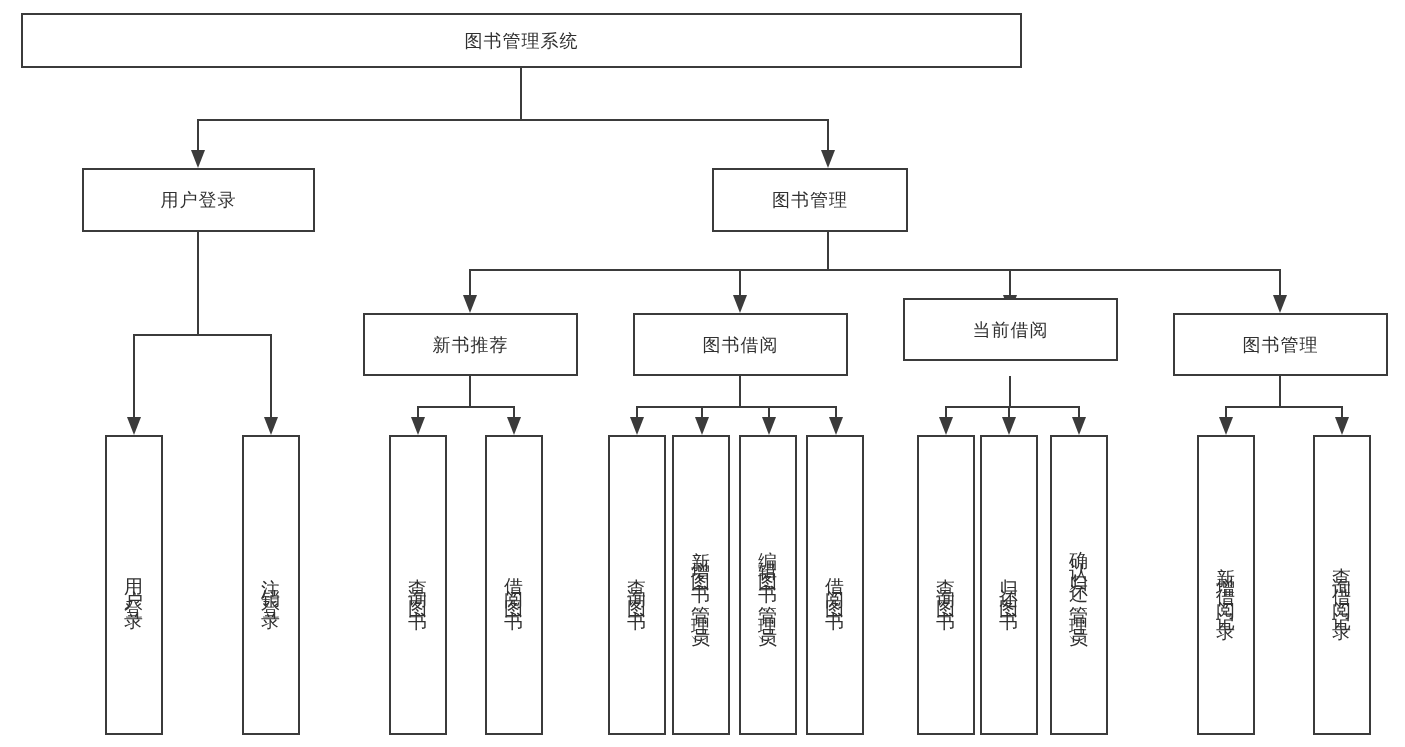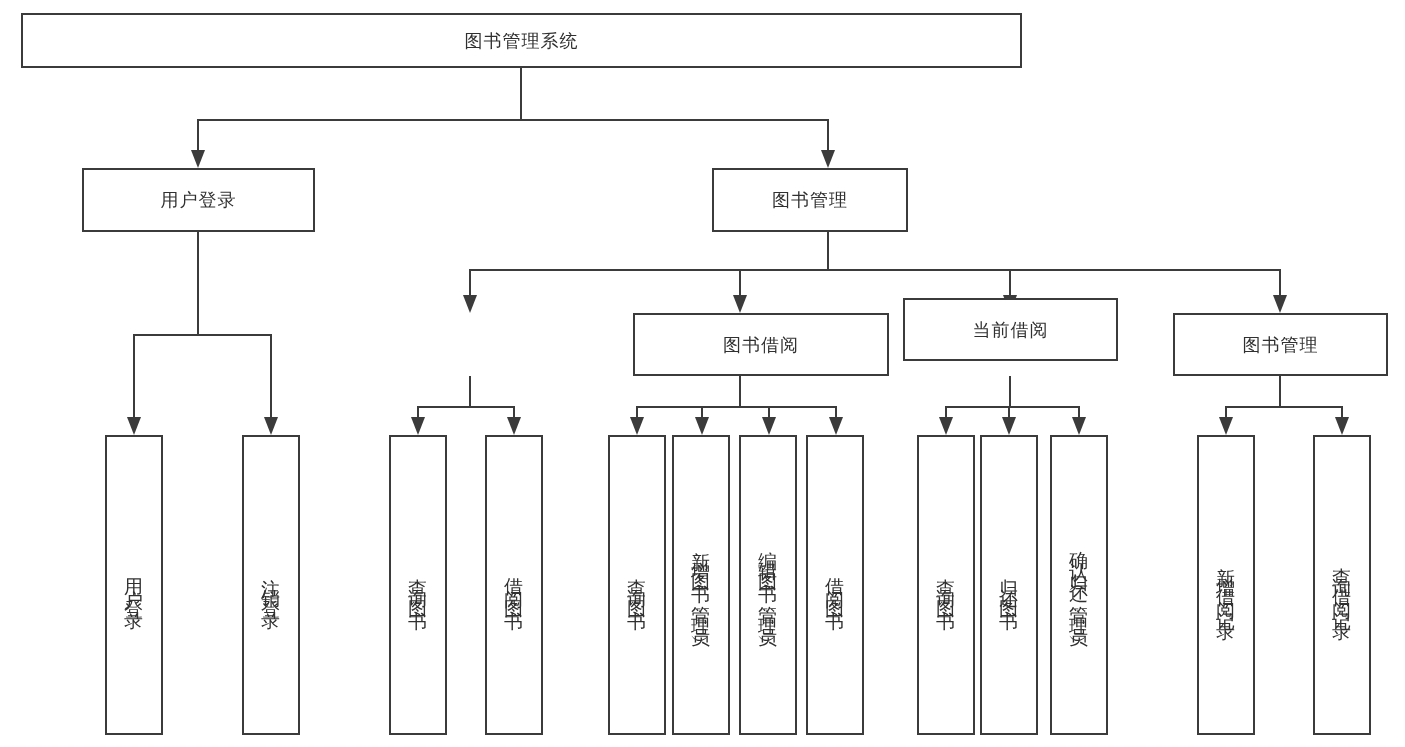--- a/index.html
+++ b/index.html
@@ -106,21 +106,24 @@
     </div>
   <div class="arrow" style="left:1003px;top:269px;height:44px;">
       <div class="stem"></div>
       <div class="head"></div>
     </div>
   <div class="arrow" style="left:1273px;top:269px;height:44px;">
       <div class="stem"></div>
       <div class="head"></div>
     </div>
 
-  <div class="node" style="left:633px;top:313px;width:256px;height:63px;">
+  <div class="node" style="left:363px;top:313px;width:215px;height:63px;">
+    <span class="label">新书推荐</span>
+  </div>
+  <div class="node" style="left:633px;top:313px;width:215px;height:63px;">
     <span class="label">图书借阅</span>
   </div>
   <div class="node" style="left:903px;top:298px;width:215px;height:63px;">
     <span class="label">当前借阅</span>
   </div>
   <div class="node" style="left:1173px;top:313px;width:215px;height:63px;">
     <span class="label">图书管理</span>
   </div>
 
   <div class="vline" style="left:469px;top:376px;height:32px;"></div>

